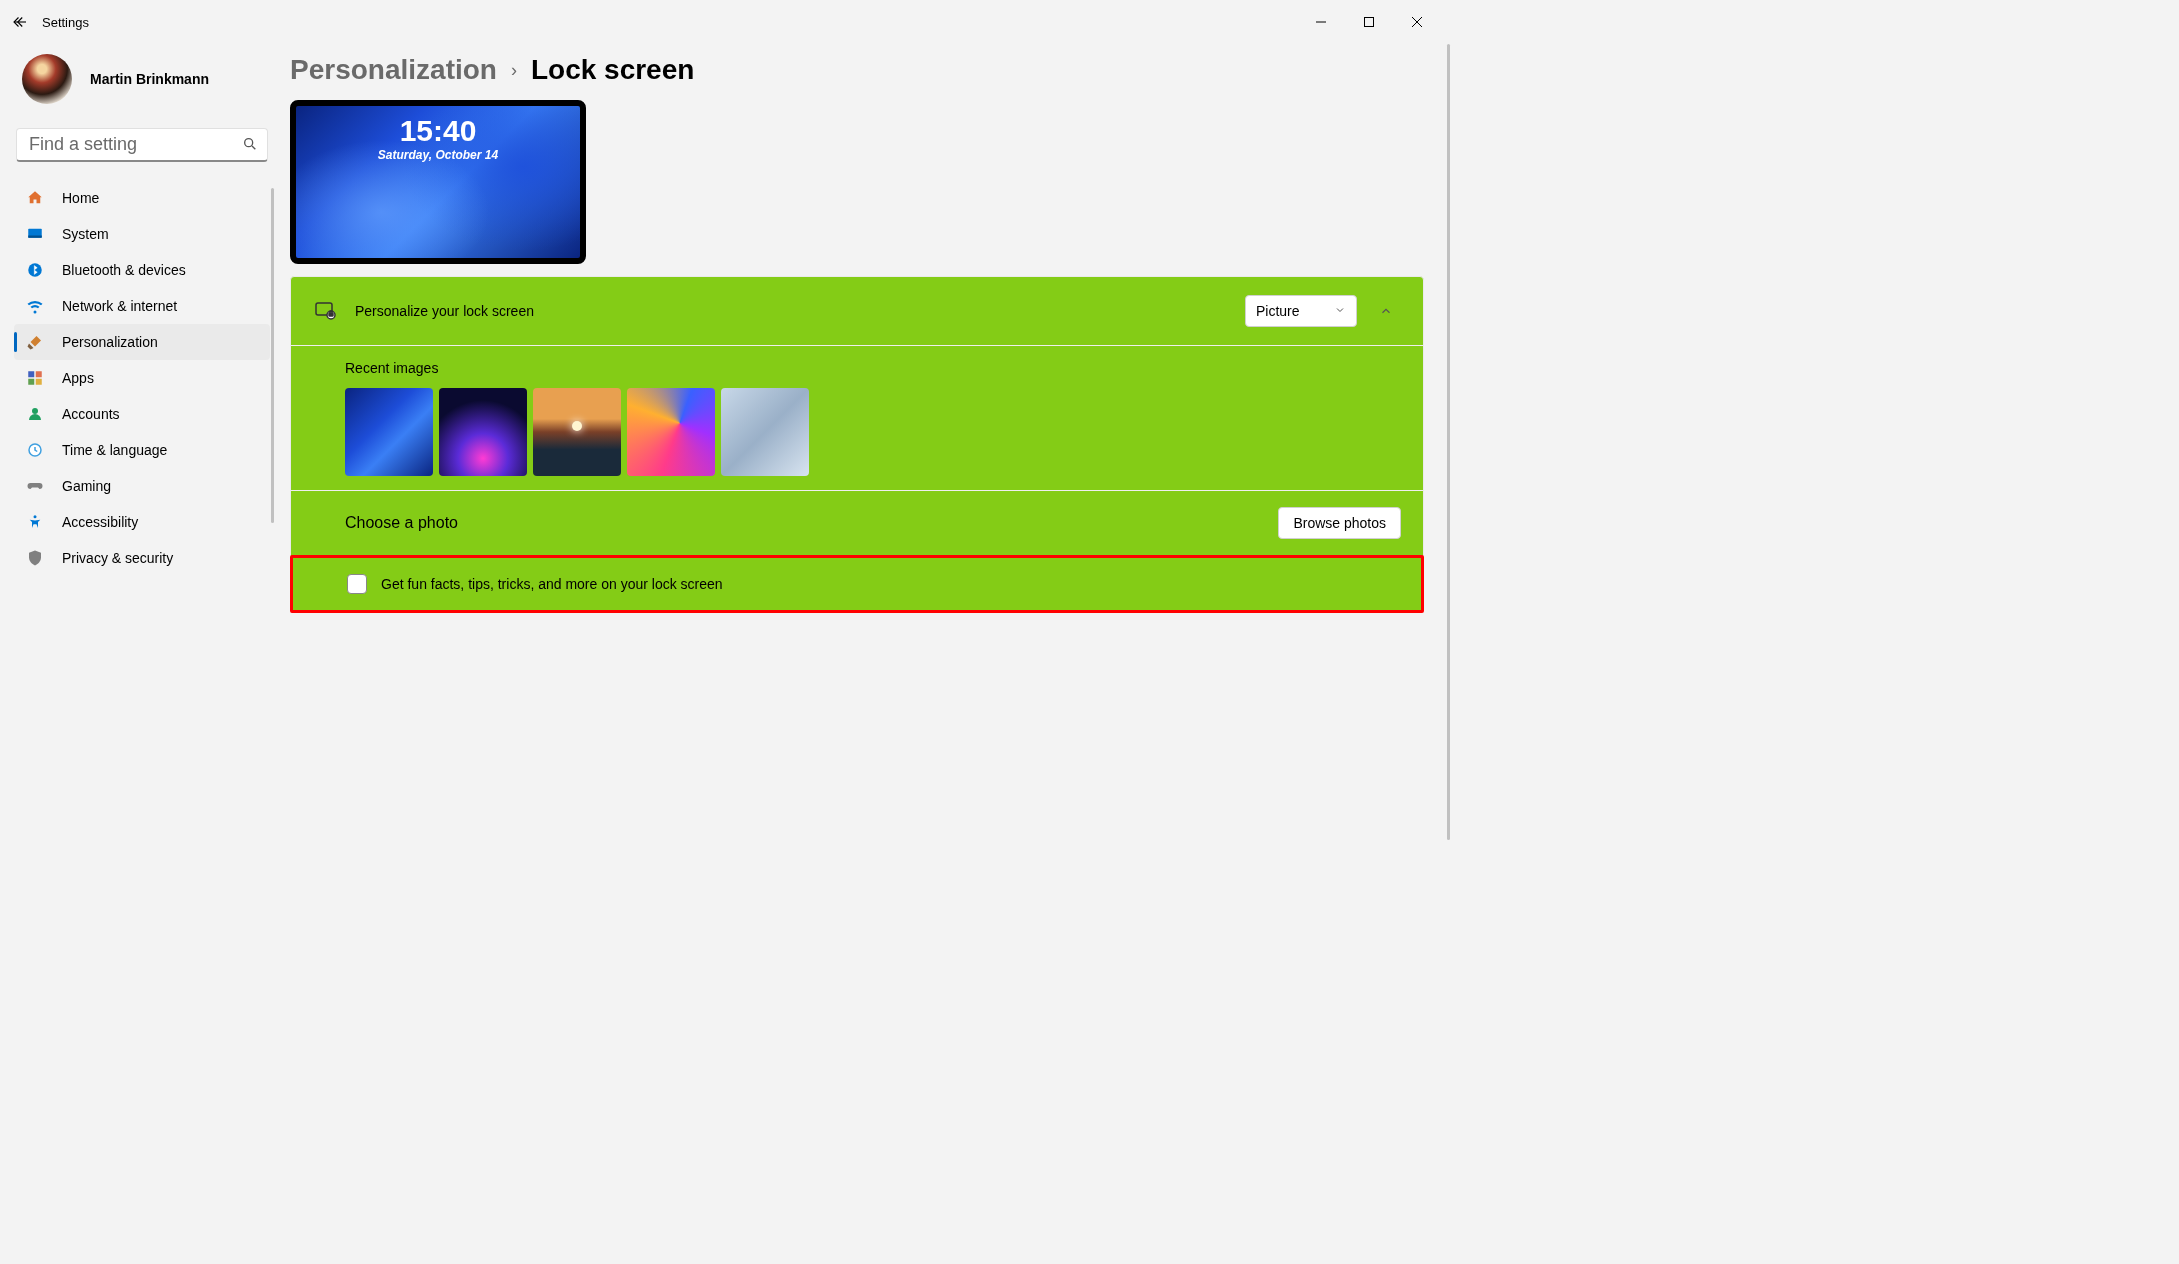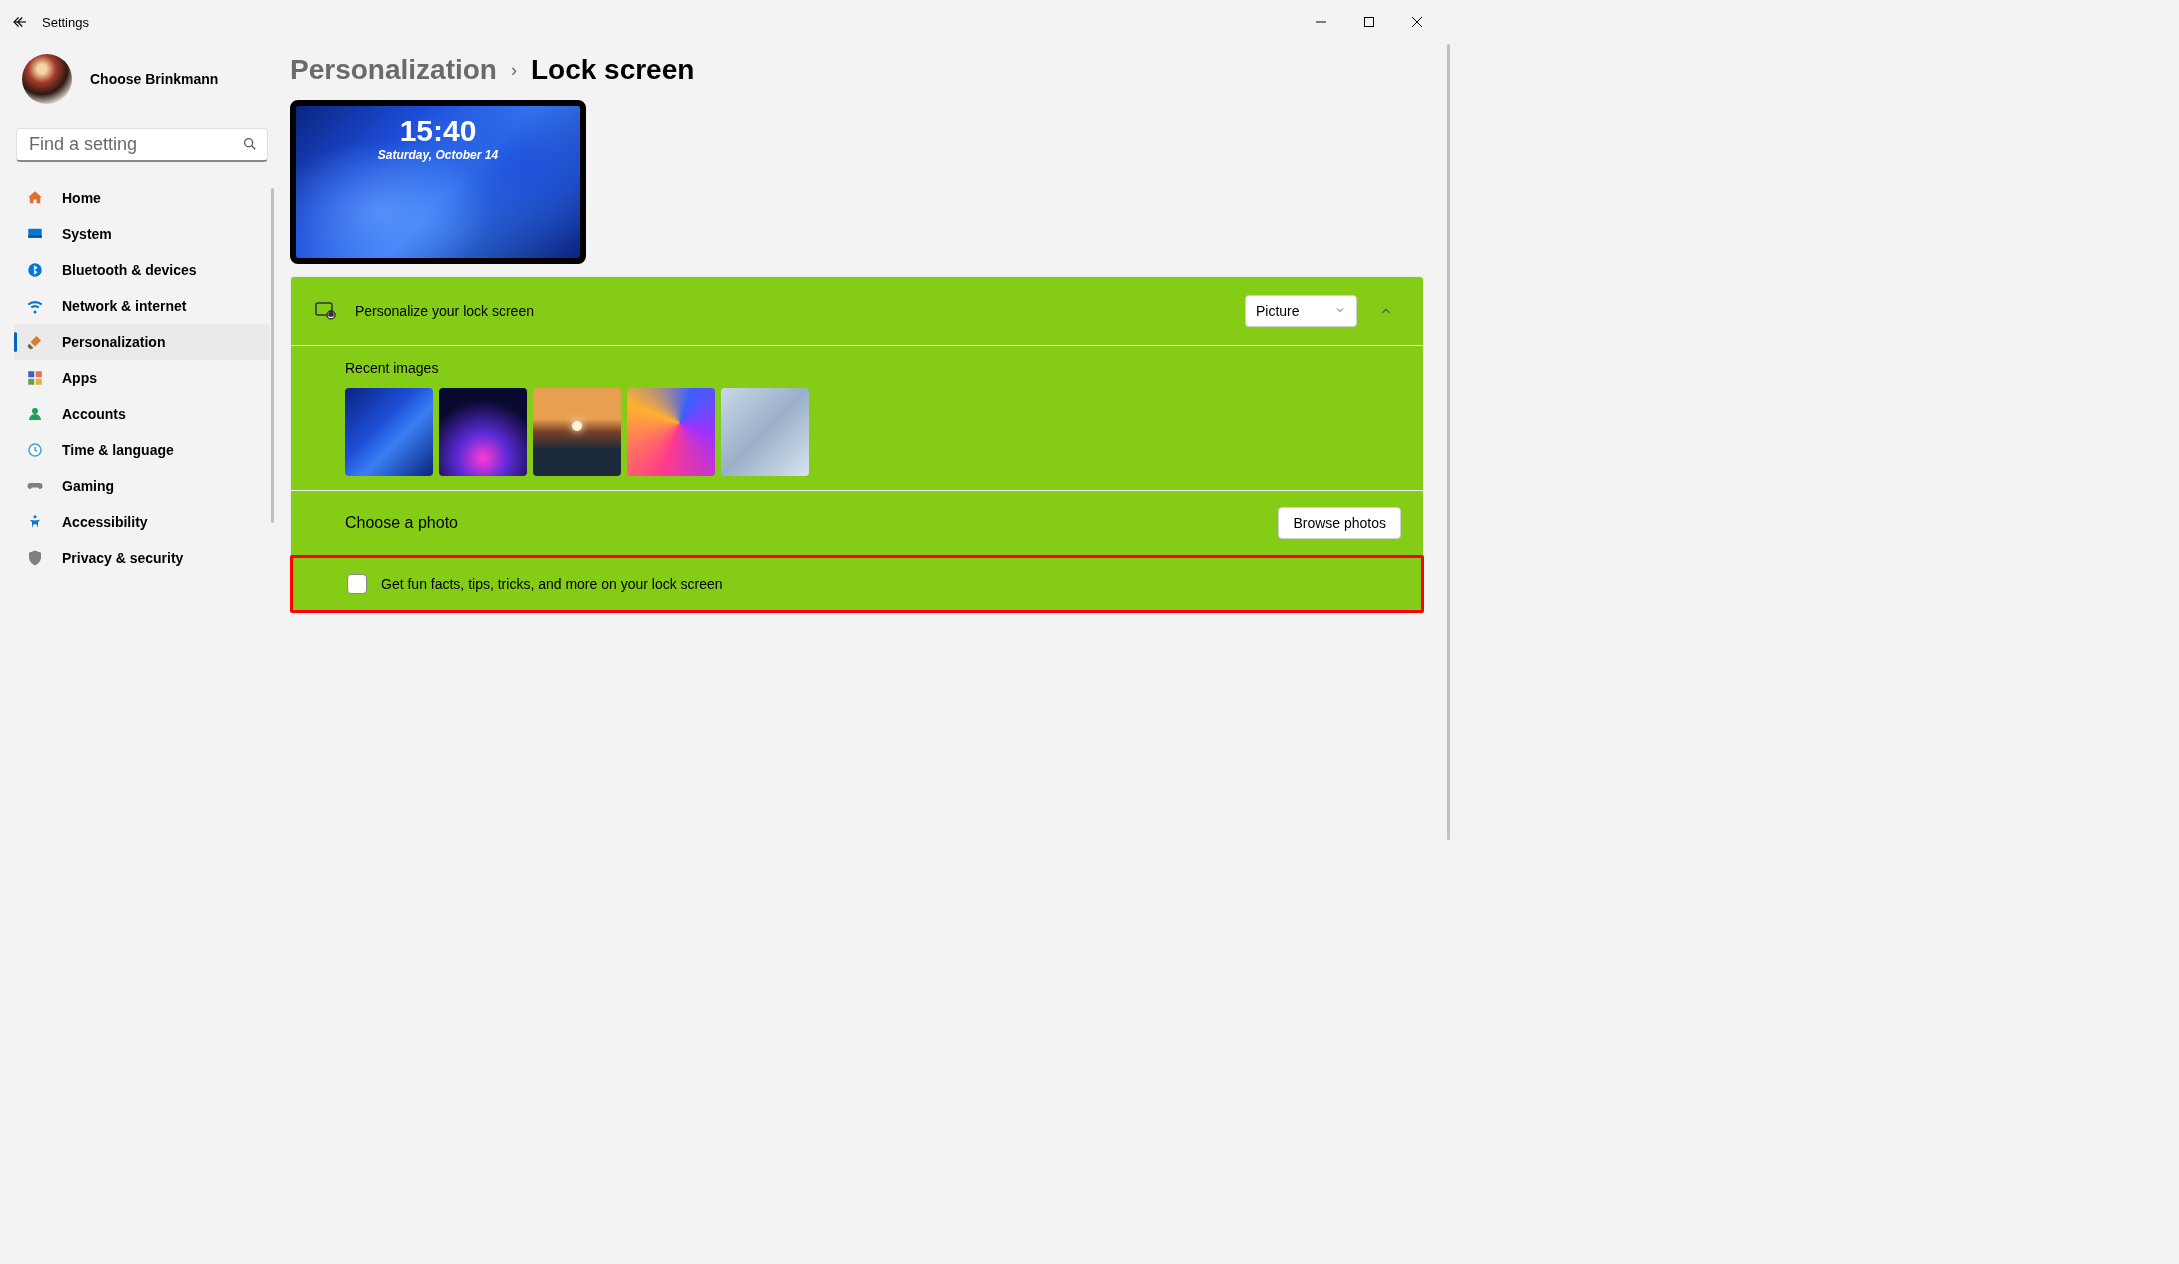--- a/index.html
+++ b/index.html
@@ -21,21 +21,21 @@
 .profile { display: flex; align-items: center; gap: 18px; padding: 4px 8px 24px 8px; }
 .avatar { width: 50px; height: 50px; border-radius: 50%; background: radial-gradient(circle at 40% 30%, #f5d5a0 10%, #a43b2a 30%, #2b1a12 55%, #f0e8dc 80%); }
 .profile-name { font-size: 14px; font-weight: 600; color: #000; }
 .search-box { position: relative; margin: 0 2px 18px 2px; }
 .search-input { width: 100%; height: 34px; border: 1px solid #e0e0e0; border-bottom: 2px solid #888; border-radius: 4px; padding: 0 36px 0 12px; font-size: 18px; background: #fff; outline: none; }
 .search-input::placeholder { color: #6a6a6a; }
 .search-icon { position: absolute; right: 10px; top: 8px; }
 
 .nav { position: relative; }
 .nav-scroll-track { position: absolute; right: -4px; top: 8px; width: 3px; height: 335px; background: #c0c0c0; border-radius: 2px; }
-.nav-item { display: flex; align-items: center; gap: 18px; height: 36px; padding: 0 12px; border-radius: 4px; cursor: pointer; font-size: 14px; color: #000; position: relative; font-weight: bold; }
+.nav-item { display: flex; align-items: center; gap: 18px; height: 36px; padding: 0 12px; border-radius: 4px; cursor: pointer; font-size: 14px; color: #000; position: relative; }
 .nav-item.active { background: #eaeaea; }
 .nav-item.active::before { content: ''; position: absolute; left: 0; top: 8px; bottom: 8px; width: 3px; background: #0067c0; border-radius: 2px; }
 .nav-icon { width: 18px; height: 18px; display: flex; align-items: center; justify-content: center; }
 
 
 .content { flex: 1; padding: 10px 28px 0 12px; overflow-y: auto; position: relative; }
 .content-scroll { position: absolute; right: 2px; top: 0; width: 3px; height: 100%; background: #c0c0c0; border-radius: 2px; }
 .breadcrumb { display: flex; align-items: center; gap: 14px; margin-bottom: 14px; }
 .crumb { font-size: 28px; font-weight: 600; color: #6a6a6a; }
 .crumb-arrow { font-size: 18px; color: #6a6a6a; }
@@ -119,21 +119,21 @@
           <line x1="11" y1="1" x2="1" y2="11" stroke="#000" stroke-width="1"></line>
         </svg>
       </div>
   </div>
 </div>
 
 <div class="main">
   <aside class="sidebar">
     <div class="profile">
       <div class="avatar"></div>
-      <div class="profile-name">Choose Brinkmann</div>
+      <div class="profile-name">Martin Brinkmann</div>
     </div>
     <div class="search-box">
       <input class="search-input" placeholder="Find a setting" style="">
       <span class="search-icon">
         <svg width="16" height="16" viewBox="0 0 24 24" fill="none" stroke="#555" stroke-width="2">
             <circle cx="10" cy="10" r="6"></circle>
             <line x1="15" y1="15" x2="20" y2="20"></line>
           </svg>
       </span>
     </div>

